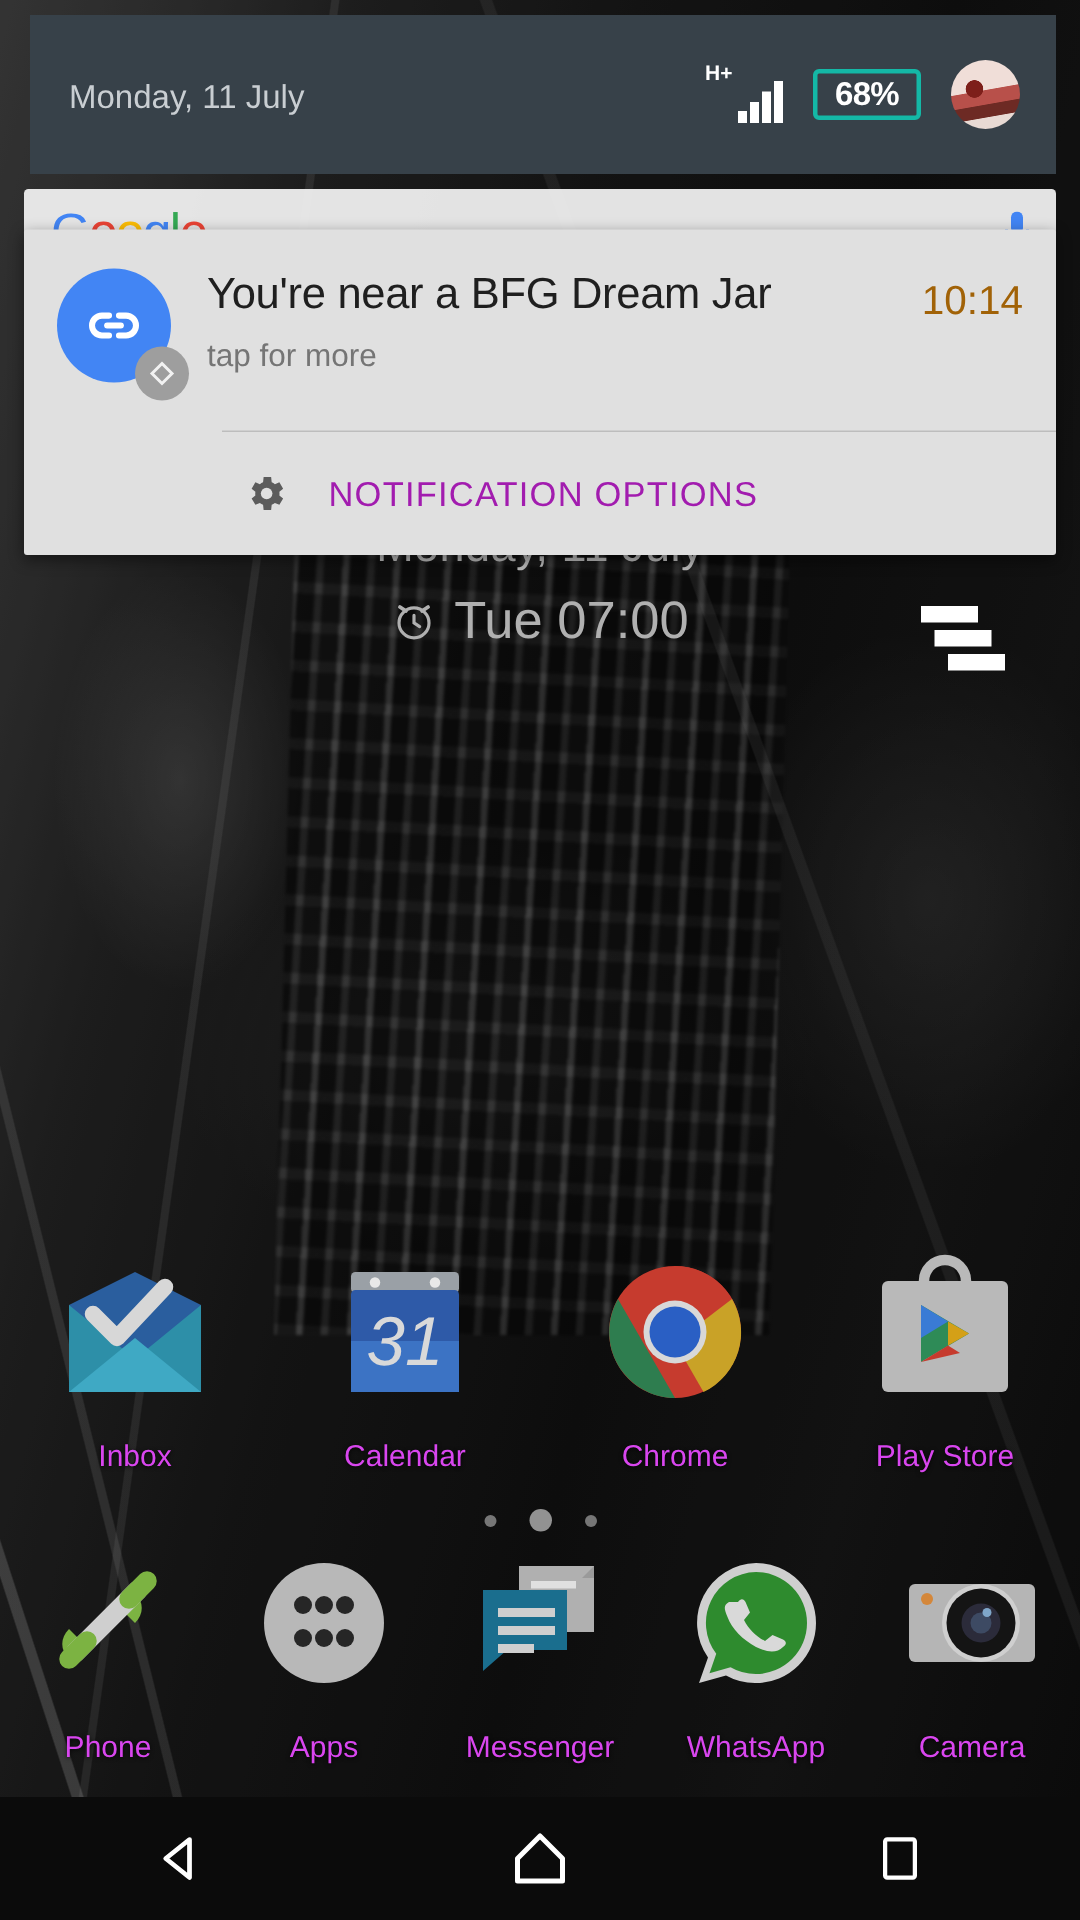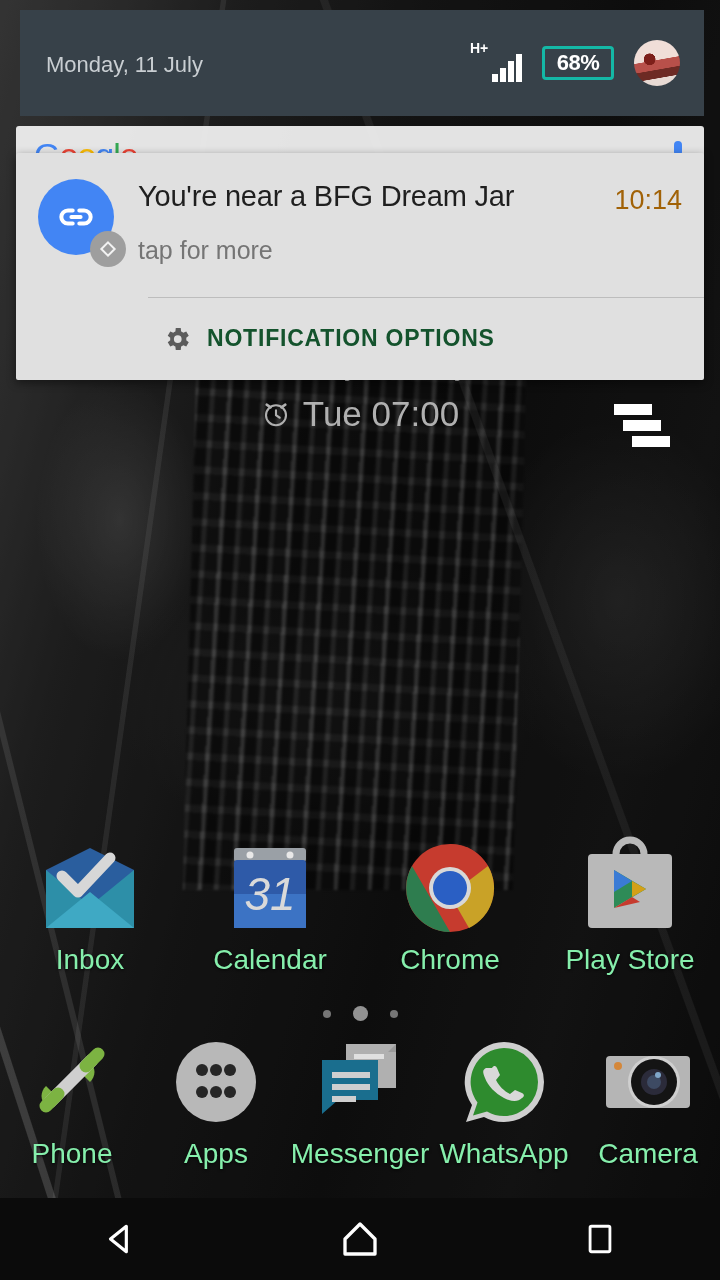--- a/index.html
+++ b/index.html
@@ -126,27 +126,27 @@
     display: flex; align-items: center; justify-content: center;
   }
   #notif-text { flex: 1; padding-left: 10px; padding-top: 2px; min-width: 0; }
   #notif-row1 { display: flex; align-items: flex-start; }
   #notif-title {
     color: #1f1f1f; font-size: 29px; font-weight: 400;
     line-height: 1.1; letter-spacing: -.2px;
     white-space: nowrap; overflow: hidden; text-overflow: ellipsis;
   }
   #notif-time { color: #a16207; font-size: 27px; margin-left: auto; padding-left: 14px; flex: none; padding-top: 4px; }
-  #notif-sub { color: #757575; font-size: 25px; margin-top: 20px; line-height: 1.15; }
+  #notif-sub { color: #757575; font-size: 21px; margin-top: 10px; line-height: 1.15; }
   #notif-divider { height: 1px; background: #bdbdbd; margin: 32px 0 0 132px; }
   #notif-actions { display: flex; align-items: center; height: 82px; padding-left: 146px; }
   #gear-icon { width: 30px; height: 30px; flex: none; }
   #notif-action-label {
-    color: #14532d; font-size: 23px; font-weight: 700;
-    letter-spacing: .8px; margin-left: 15px;
+    color: #a21caf; font-size: 23px; font-weight: 400;
+    letter-spacing: .8px; margin-left: 27px;
   }
 
   
   #clock-widget {
     position: absolute; left: 16px; top: 348px; width: 688px;
     text-align: center; pointer-events: none;
   }
   #cw-date { color: #b9b9b9; font-size: 30px; font-weight: 300; letter-spacing: .3px; }
   #cw-alarm {
     display: flex; align-items: center; justify-content: center; gap: 12px;
@@ -160,21 +160,21 @@
 
   
   .app-row { position: absolute; left: 0; width: 720px; display: flex; }
   #row-1 { top: 836px; }
   #row-2 { top: 1030px; }
   .app {
     flex: 1; display: flex; flex-direction: column; align-items: center;
   }
   .app-ico { width: 104px; height: 104px; position: relative; font-style: italic; }
   .app-label {
-    margin-top: 4px; color: #86efac; font-size: 28px; font-weight: 300;
+    margin-top: 20px; color: #d946ef; font-size: 20px; font-weight: 300;
     text-shadow: 0 1px 3px rgba(0,0,0,.8); white-space: nowrap;
   }
 
   
   #page-dots {
     position: absolute; left: 0; top: 1006px; width: 720px;
     display: flex; justify-content: center; align-items: center; gap: 22px;
   }
   #page-dots span { display: block; border-radius: 50%; background: #9a9a9a; }
   #page-dots span.small { width: 8px; height: 8px; opacity: .75; }

